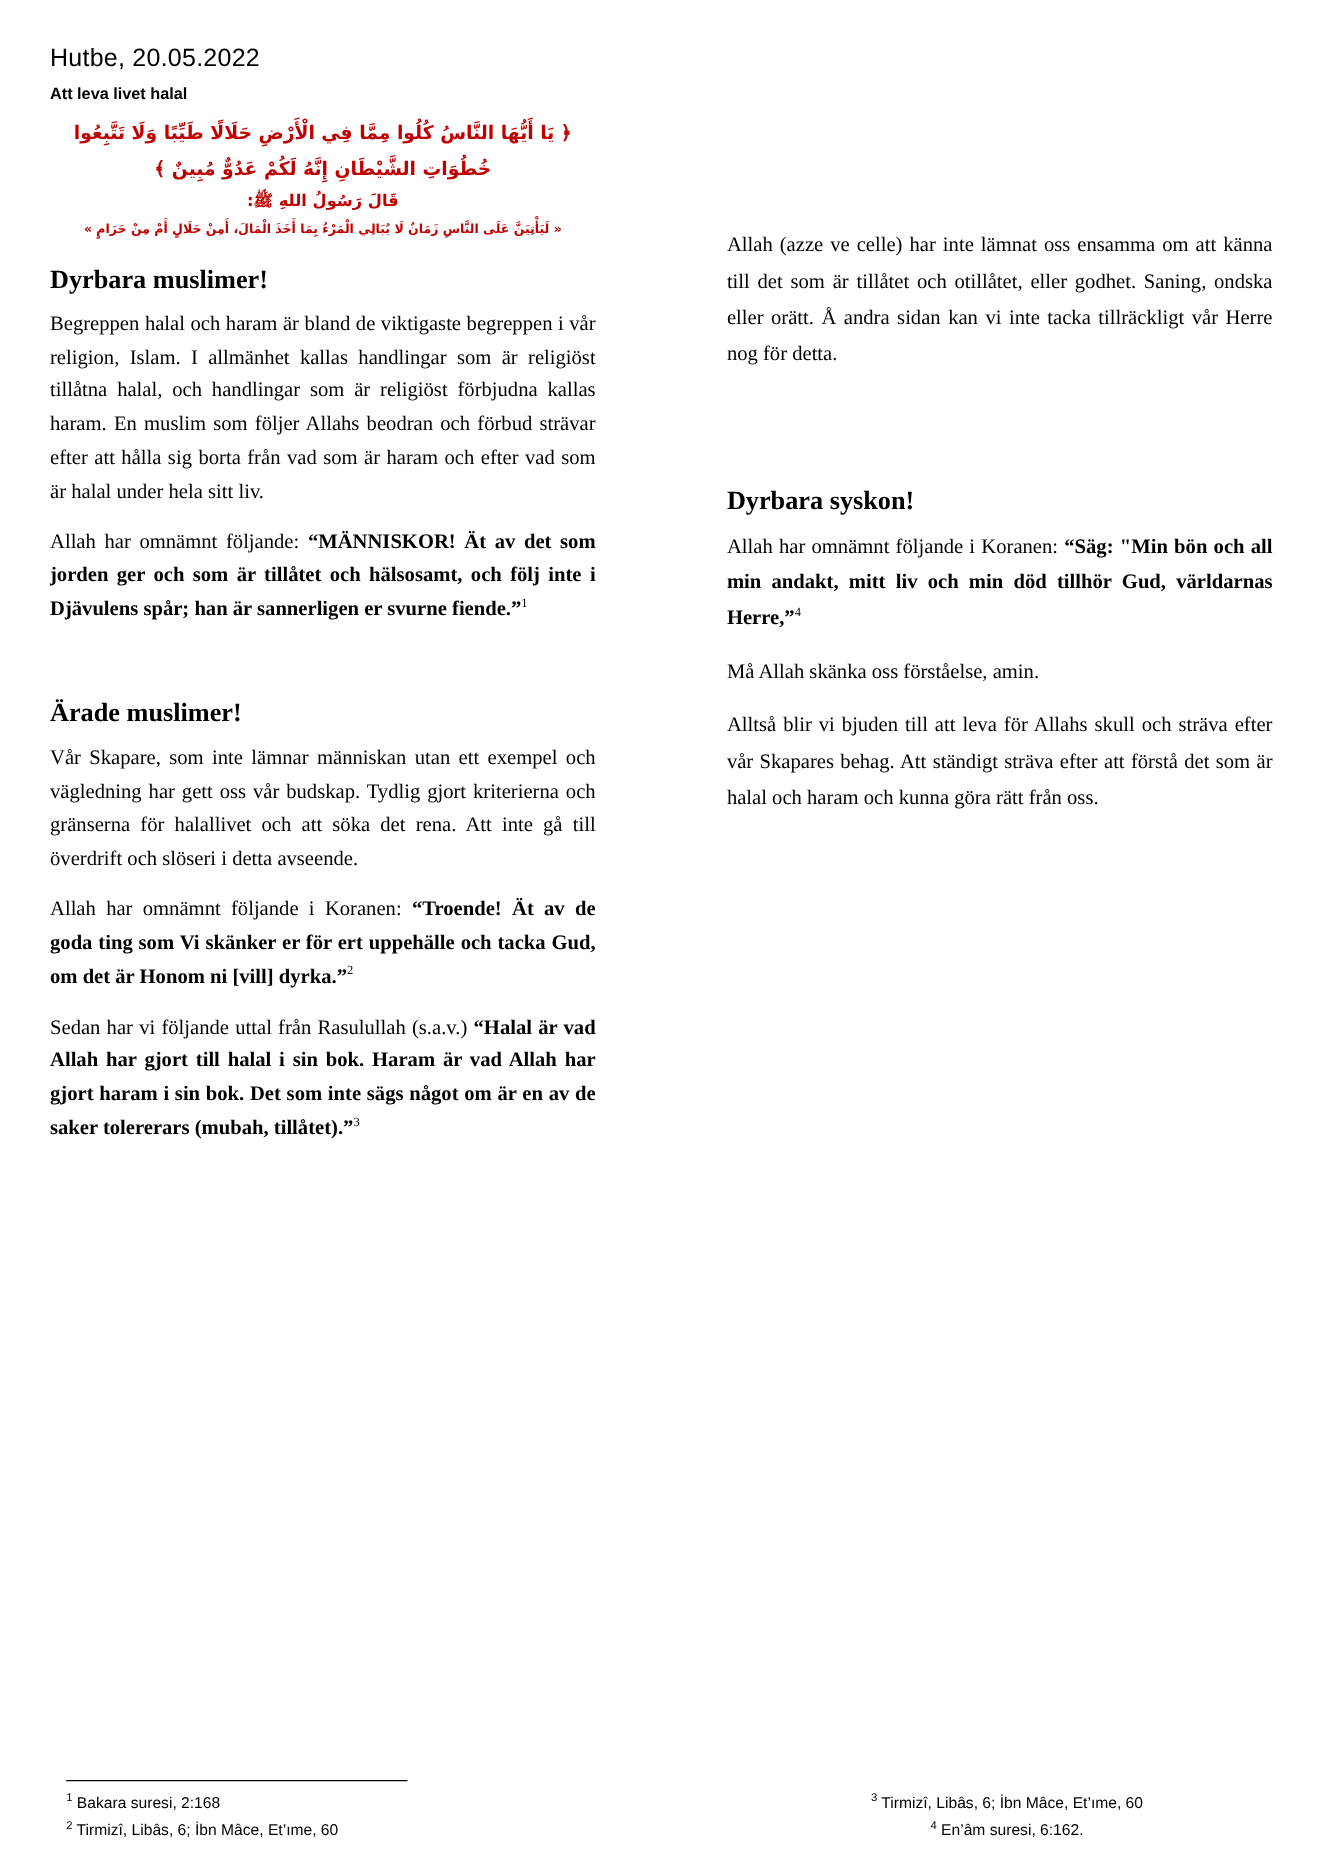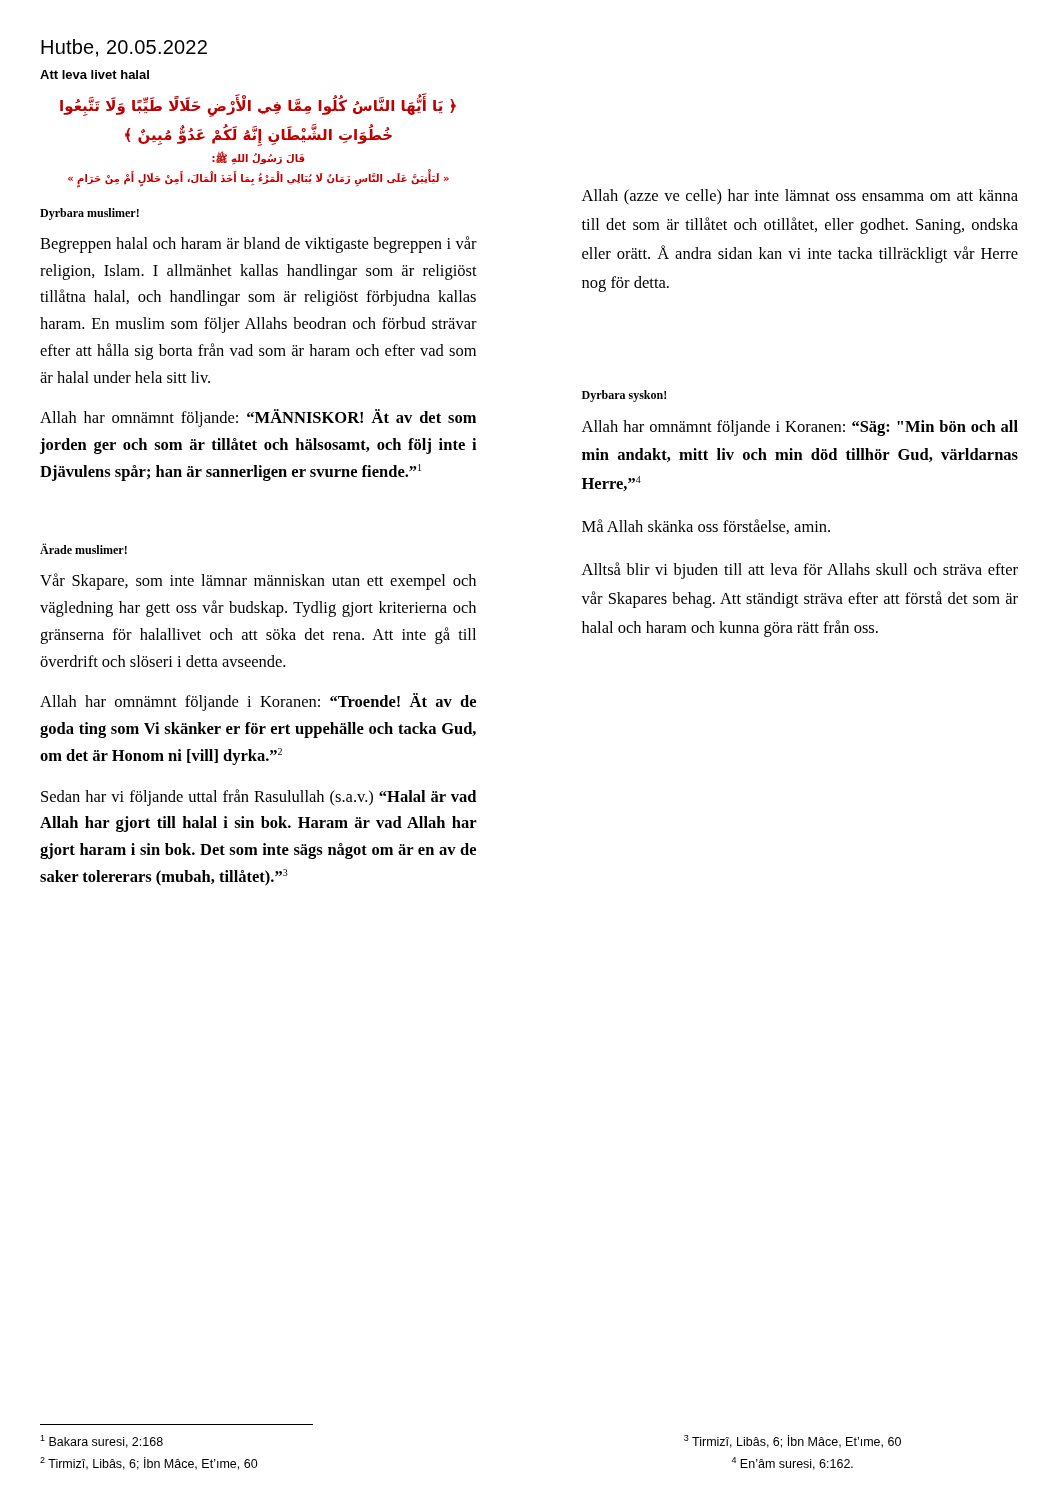--- a/index.html
+++ b/index.html
@@ -56,28 +56,28 @@
     margin: 2px 0 4px 0;
   }
   .arabic.small {
     font-size: 10px;
   }
   .arabic-mid {
     direction: rtl;
     text-align: center;
     color: #c00000;
     font-family: "DejaVu Sans", sans-serif;
-    font-size: 10px;
+    font-size: 13px;
     font-weight: bold;
     margin: 2px 0;
   }
   h2.section {
     font-family: "Liberation Serif", serif;
     font-weight: bold;
-    font-size: 12px;
+    font-size: 21px;
     margin: 18px 0 10px 0;
   }
   p.body {
     font-size: 16.5px;
     line-height: 1.62;
     text-align: justify;
     margin: 0 0 14px 0;
   }
   p.body.loose {
     line-height: 1.75;
@@ -87,21 +87,21 @@
   }
   sup {
     font-size: 10px;
     vertical-align: super;
   }
   .spacer-lg { height: 26px; }
   .spacer-xl { height: 58px; }
   .footnotes {
     position: absolute;
     bottom: 22px;
-    left: 40px;
+    left: 53px;
     width: 978px;
     display: flex;
     flex-direction: row;
     gap: 72px;
   }
   .fn-col {
     width: 462px;
     box-sizing: border-box;
   }
   .fn-col.left {

